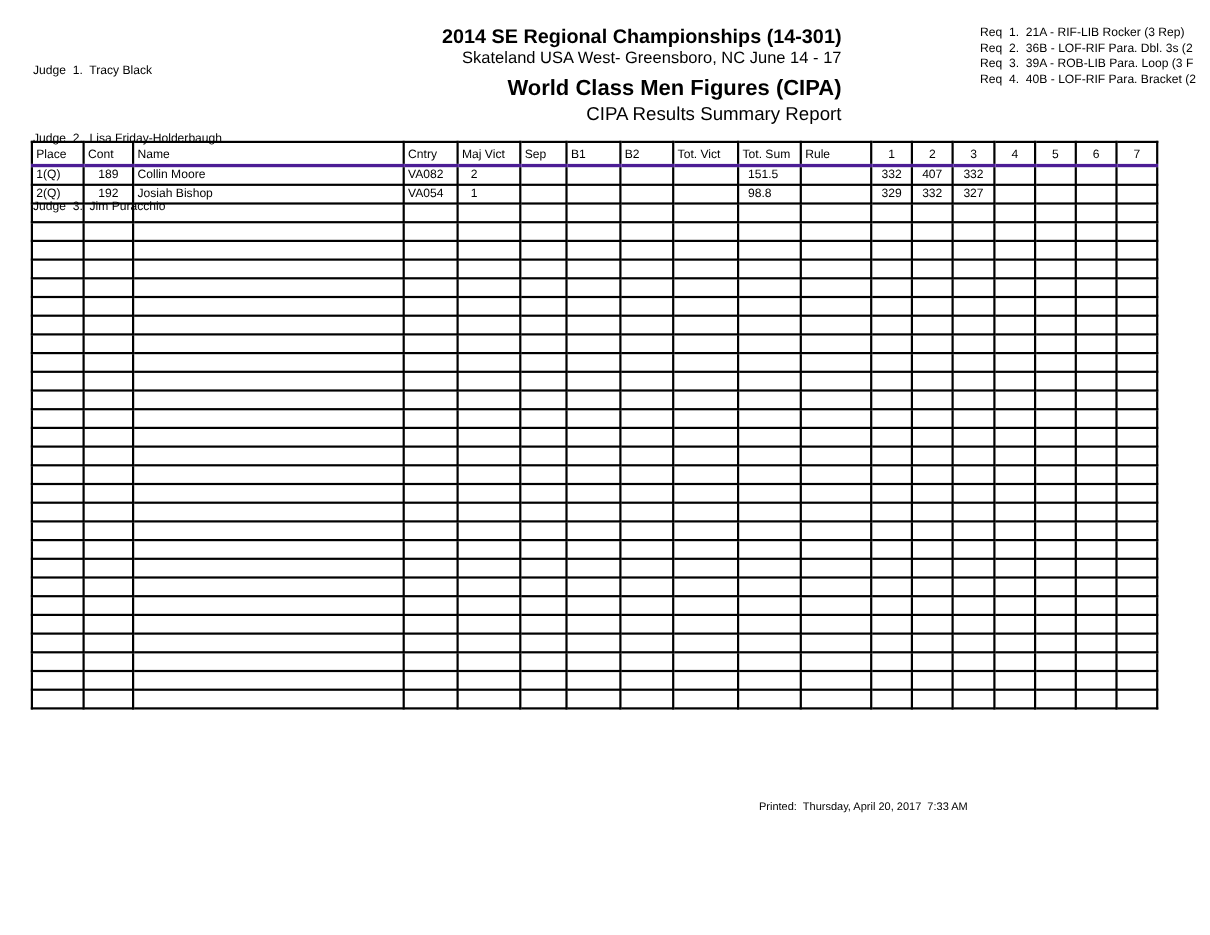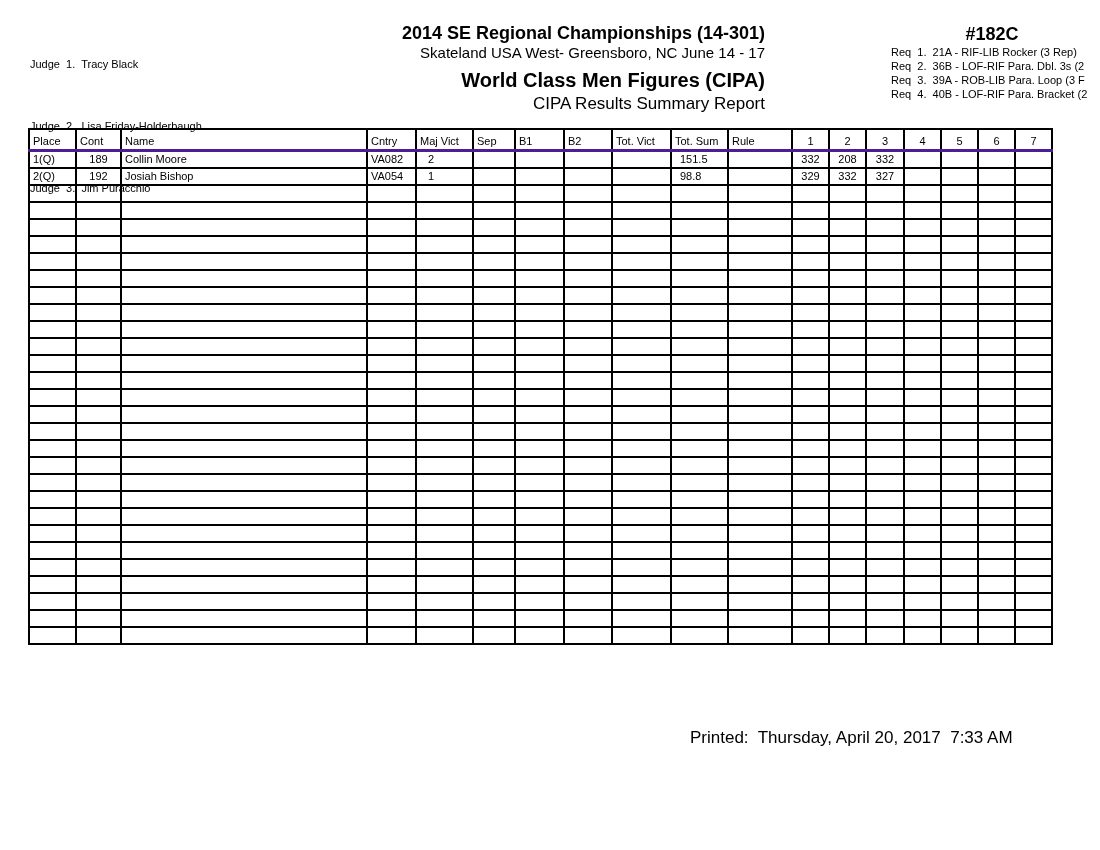--- a/index.html
+++ b/index.html
@@ -16,40 +16,39 @@
   .right-head .code { font-size: 18px; font-weight: bold; width: 202px; text-align: center; line-height: 22px; }
   .right-head .req { font-size: 11px; line-height: 14px; white-space: pre; }
   table.results { position: absolute; left: 28px; top: 128px; border-collapse: collapse; table-layout: fixed; font-size: 11px; }
   table.results th, table.results td { border: 2px solid #000; height: 15px; padding: 0 3px; white-space: nowrap; overflow: hidden; line-height: 15px; }
   table.results th { font-weight: normal; text-align: left; border-bottom: 3px solid #4c1d95; height: 16px; padding-top: 3px; vertical-align: bottom; }
   table.results th.num { text-align: center; }
   table.results td.c { text-align: center; }
   table.results td.r { text-align: right; padding-right: 20px; }
   table.results td.maj { padding-left: 11px; }
   table.results td.sum { padding-left: 8px; }
-  .printed { position: absolute; left: 690px; top: 728px; font-size: 17px; white-space: pre; }
+  .printed { position: absolute; left: 690px; top: 728px; font-size: 10px; white-space: pre; }
 </style>
 </head>
 <body>
 
 <div class="judges">
   <div class="line"><span>Judge  1.</span>  <span>Tracy Black</span></div>
   <div class="line"><span>Judge  2.</span>  <span>Lisa Friday-Holderbaugh</span></div>
   <div class="line"><span>Judge  3.</span>  <span>Jim Puracchio</span></div>
 </div>
 
 <div class="center-head">
   <div class="t1">2014 SE Regional Championships (14-301)</div>
   <div class="t2">Skateland USA West- Greensboro, NC  June 14 - 17</div>
   <div class="t3">World Class Men Figures (CIPA)</div>
   <div class="t4">CIPA Results Summary Report</div>
 </div>
 
 <div class="right-head">
-  <div class="code">#182C</div>
   <div class="req"><span>Req  1.</span>  <span>21A - RIF-LIB Rocker (3 Rep)</span></div>
   <div class="req"><span>Req  2.</span>  <span>36B - LOF-RIF Para. Dbl. 3s (2</span></div>
   <div class="req"><span>Req  3.</span>  <span>39A - ROB-LIB Para. Loop (3 F</span></div>
   <div class="req"><span>Req  4.</span>  <span>40B - LOF-RIF Para. Bracket (2</span></div>
 </div>
 
 <table class="results">
   <colgroup>
     <col style="width:43px">
       <col style="width:45px">
@@ -99,21 +98,21 @@
         <td>Collin Moore</td>
         <td>VA082</td>
         <td class="maj">2</td>
         <td></td>
         <td></td>
         <td></td>
         <td></td>
         <td class="sum">151.5</td>
         <td></td>
         <td class="c">332</td>
-        <td class="c">208</td>
+        <td class="c">407</td>
         <td class="c">332</td>
         <td class="c"></td>
         <td class="c"></td>
         <td class="c"></td>
         <td class="c"></td>
       </tr>
       <tr>
         <td class="r">2(Q)</td>
         <td class="c">192</td>
         <td>Josiah Bishop</td>

